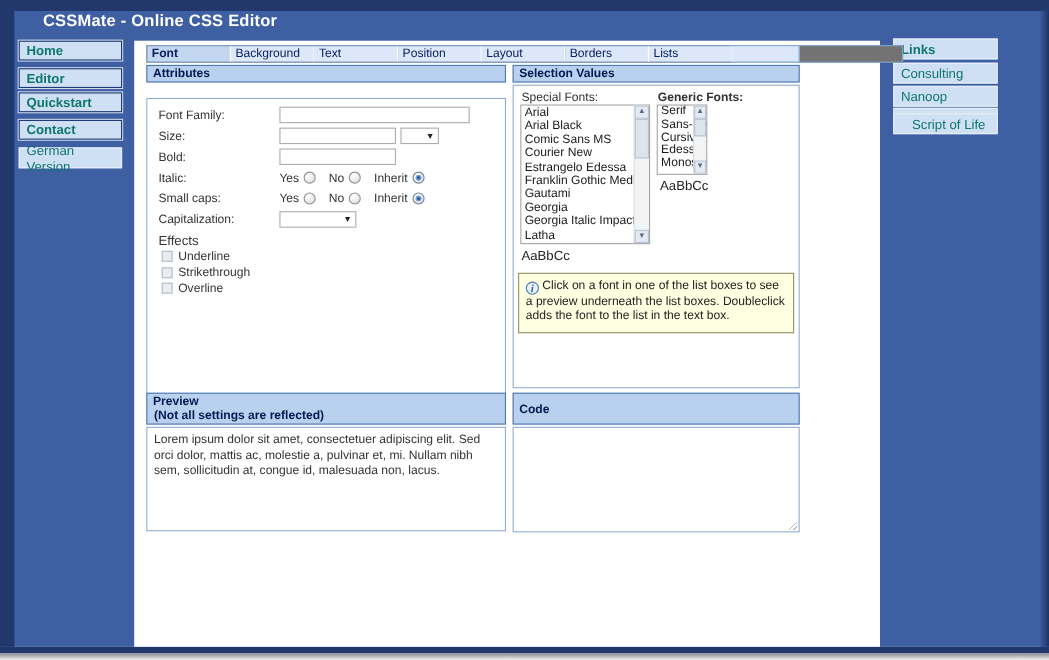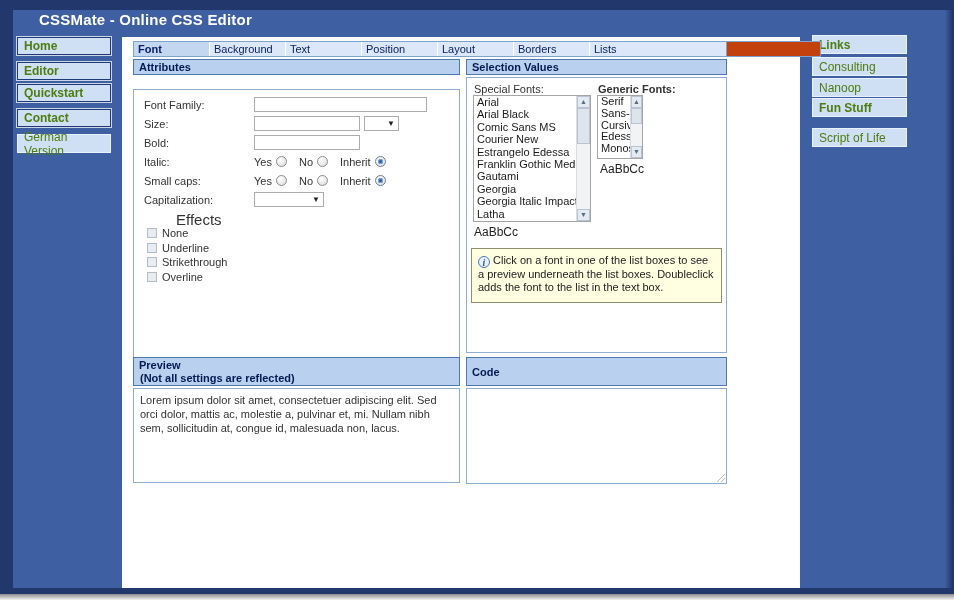--- a/index.html
+++ b/index.html
@@ -17,45 +17,45 @@
   .frame-bottom{ position:absolute; left:0; top:588px; width:954px; height:6px; background:#22386c; }
   .page-shadow { position:absolute; left:0; top:594px; width:954px; height:6px;
                  background:linear-gradient(#8c8c8c,#f2f2f2); }
 
   .site-title  { position:absolute; left:39px; top:11px; color:#ffffff;
                  font-size:15px; font-weight:bold; letter-spacing:0.2px; }
 
   
   .lnav, .rnav {
     position:absolute; display:flex; align-items:center;
-    background:#cfe0f4; color:#4d7c0f; font-size:12px; padding-left:6px;
+    background:#cfe0f4; color:#0f766e; font-size:12px; padding-left:6px;
     cursor:pointer;
   }
   .lnav { left:17px; width:94px; height:18px; border:1px solid #1d3a75;
           box-shadow:0 0 0 1px rgba(255,255,255,0.75); font-weight:bold; }
   #left-nav .lnav:nth-of-type(1){ top:37px; }
   #left-nav .lnav:nth-of-type(2){ top:62px; }
   #left-nav .lnav:nth-of-type(3){ top:84px; }
   #left-nav .lnav:nth-of-type(4){ top:109px; }
   #left-nav .lnav:nth-of-type(5){ top:134px; height:19px; font-weight:normal;
           border:1px solid #e9f1fb; box-shadow:none; }
   .rnav { left:812px; width:95px; height:19px; border:1px solid #e9f1fb; }
   .rnav.bold { font-weight:bold; }
   #right-nav .rnav:nth-of-type(1){ top:35px; }
   #right-nav .rnav:nth-of-type(2){ top:57px; }
   #right-nav .rnav:nth-of-type(3){ top:78px; }
   #right-nav .rnav:nth-of-type(4){ top:98px; }
-  #right-nav .rnav:nth-of-type(5){ top:128px; }
+  #right-nav .rnav:nth-of-type(5){ top:103px;justify-content:center; }
 
   
   .content { position:absolute; left:122px; top:37px; width:678px; height:551px; background:#ffffff; }
 
   
   .tabs { position:absolute; left:11px; top:4px; width:688px; height:16px;
-          display:flex; background:#c2410c; border:1px solid #7ea3cd; }
+          display:flex; background:#737373; border:1px solid #7ea3cd; }
   .tab  { width:76px; border-right:1px solid #ffffff; display:flex; align-items:center;
           padding-left:4px; font-size:11px; color:#0b2161; background:#dce8fa; cursor:pointer;
           white-space:nowrap; overflow:hidden; }
   .tab.active { background:#c3d7f1; font-weight:bold; }
   .tab-filler { flex:1; background:#dce8fa; }
 
   
   .sec-header { position:absolute; background:#b9d0ee; border:1px solid #4d79ae;
                 font-size:11px; font-weight:bold; color:#031a52;
                 display:flex; flex-direction:column; justify-content:center; padding-left:5px; }
@@ -80,21 +80,21 @@
   .sel-cap  { width:70px; }
   .ropt { display:flex; align-items:center; }
   .ropt .rlabel { margin-right:4px; }
   .radio { width:11px; height:11px; border-radius:50%; border:1px solid #8e8e8e;
            background:radial-gradient(circle at 35% 30%, #ffffff, #d9d9d9); position:relative;
            margin-right:12px; cursor:pointer; }
   .radio.sel-on { border-color:#6b7f96; }
   .radio.sel-on::after { content:""; position:absolute; left:2px; top:2px; width:5px; height:5px;
            border-radius:50%; background:#1f4f93; box-shadow:0 0 1px 1px #7fb0e0 inset; }
   .effects-label { margin-top:3px; height:14px; display:flex; align-items:center;
-                   font-size:15px; color:#333333;margin-left:32px; }
+                   font-size:12px; color:#333333; }
   .crow { display:flex; align-items:center; height:14.5px; font-size:11px; color:#333333;
           padding-left:3px; }
   .cbox { width:10px; height:10px; border:1px solid #b3bcc9; background:#e9edf2;
           margin-right:5px; cursor:pointer; }
 
   
   .sv-label { position:absolute; font-size:11px; color:#333333; white-space:nowrap; }
   .lbl-special { left:7px;  top:5px; }
   .lbl-generic { left:131px; top:5px;font-weight:bold; }
   .listbox { position:absolute; background:#ffffff; border:1px solid #a5a5a5;
@@ -288,24 +288,20 @@
     </div>
     <div class="frow">
       <span class="flabel">Capitalization:</span>
       <div class="sel sel-cap">
         <span class="arrow">▼</span>
       </div>
     </div>
     <div class="effects-label">Effects</div>
     <div>
 
-        <div class="crow">
-          <span class="cbox"></span>
-          <span>None</span>
-        </div>
 
         <div class="crow">
           <span class="cbox"></span>
           <span>Underline</span>
         </div>
 
         <div class="crow">
           <span class="cbox"></span>
           <span>Strikethrough</span>
         </div>

